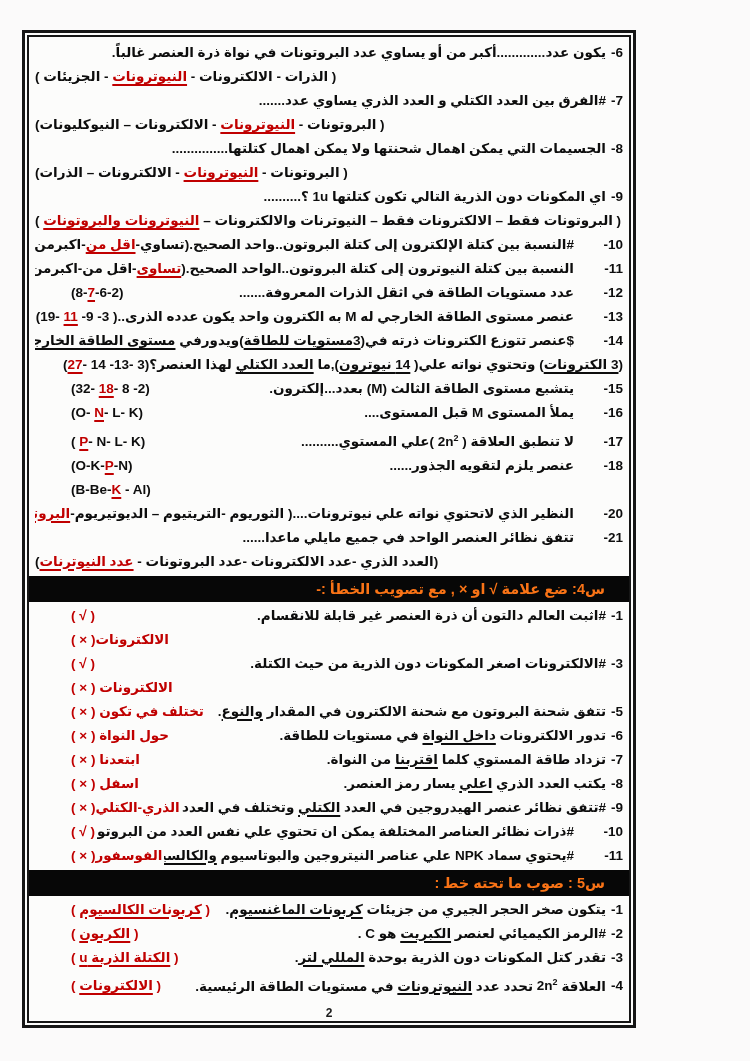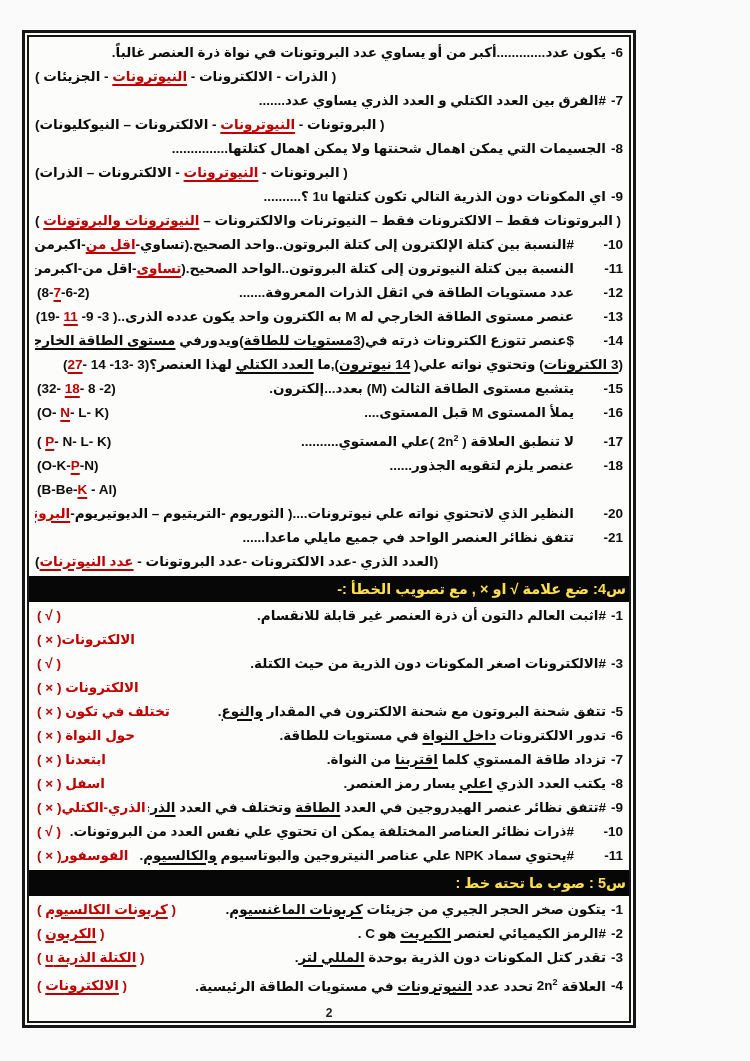--- a/index.html
+++ b/index.html
@@ -14,30 +14,30 @@
     position:absolute;left:22px;top:30px;width:614px;height:998px;
     border:3px solid #161616;box-sizing:border-box;background:#fcfcfb;
   }
   .inner{
     position:absolute;inset:2px;border:2px solid #161616;
     padding:4px 6px 0 6px;box-sizing:border-box;overflow:hidden;
   }
   .row{display:flex;align-items:baseline;line-height:24px;font-size:13.5px;}
   .main{flex:1;min-width:0;direction:rtl;text-align:right;white-space:nowrap;overflow:hidden;}
   .opt .main{text-align:left;}
-  .ans{white-space:nowrap;padding:0 2px 0 2px;flex:none;}
+  .ans{white-space:nowrap;padding:0 2px 0 2px;flex:none;margin-left:34px;}
   .num{display:inline-block;margin-left:5px;}
   .tab .num{width:44px;}
   .u{text-decoration:underline;text-underline-offset:3px;text-decoration-thickness:1.5px;}
   .r{color:#C00000;}
   .ru{color:#C00000;text-decoration:underline;text-underline-offset:3px;text-decoration-thickness:1.5px;}
   sup{font-size:9px;}
   .banner{
-    background:#070707;color:#fde047;direction:rtl;text-align:right;
-    font-size:14.5px;line-height:24px;padding:1px 3px;margin:2px -6px 2px -6px;
+    background:#070707;color:#f97316;direction:rtl;text-align:right;
+    font-size:14.5px;line-height:24px;padding:1px 24px;margin:2px -6px 2px -6px;
   }
   .pagenum{text-align:center;font-size:12px;margin-top:8px;direction:ltr;color:#1a1a1a;}
 </style>
 </head>
 <body>
 
 <div class="frame">
   <div class="inner">
 
     <div id="qs">
@@ -143,21 +143,21 @@
         <div class="row">
           <span class="ans" dir="rtl"><span class="r">ابتعدنا ( × )</span></span>
           <div class="main" dir="rtl"><span class="num">7-</span><span>تزداد طاقة المستوي كلما </span><span class="u">اقتربنا</span><span> من النواة.</span></div>
         </div>
         <div class="row">
           <span class="ans" dir="rtl"><span class="r">اسفل ( × )</span></span>
           <div class="main" dir="rtl"><span class="num">8-</span><span>يكتب العدد الذري </span><span class="u">اعلي</span><span> يسار رمز العنصر.</span></div>
         </div>
         <div class="row">
           <span class="ans" dir="rtl"><span class="r">الذري-الكتلي( × )</span></span>
-          <div class="main" dir="rtl"><span class="num">9-</span><span>#تتفق نظائر عنصر الهيدروجين في العدد </span><span class="u">الطاقة</span><span> وتختلف في العدد </span><span class="u">الذري</span><span>.</span></div>
+          <div class="main" dir="rtl"><span class="num">9-</span><span>#تتفق نظائر عنصر الهيدروجين في العدد </span><span class="u">الكتلي</span><span> وتختلف في العدد </span><span class="u">الذري</span><span>.</span></div>
         </div>
         <div class="row tab">
           <span class="ans" dir="rtl"><span class="r">( √ )</span></span>
           <div class="main" dir="rtl"><span class="num">10-</span><span>#ذرات نظائر العناصر المختلفة يمكن ان تحتوي علي نفس العدد من البروتونات.</span></div>
         </div>
         <div class="row tab">
           <span class="ans" dir="rtl"><span class="r">الفوسفور( × )</span></span>
           <div class="main" dir="rtl"><span class="num">11-</span><span>#يحتوي سماد NPK علي عناصر النيتروجين والبوتاسيوم </span><span class="u">والكالسيوم</span><span>.</span></div>
         </div>
       </div>

